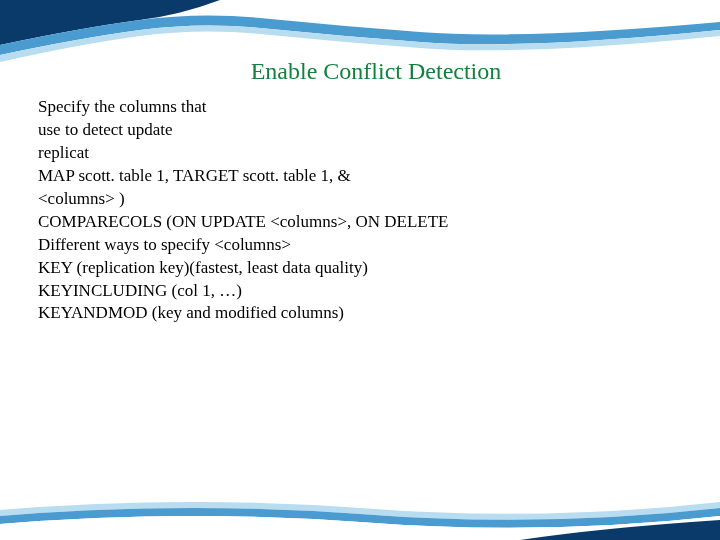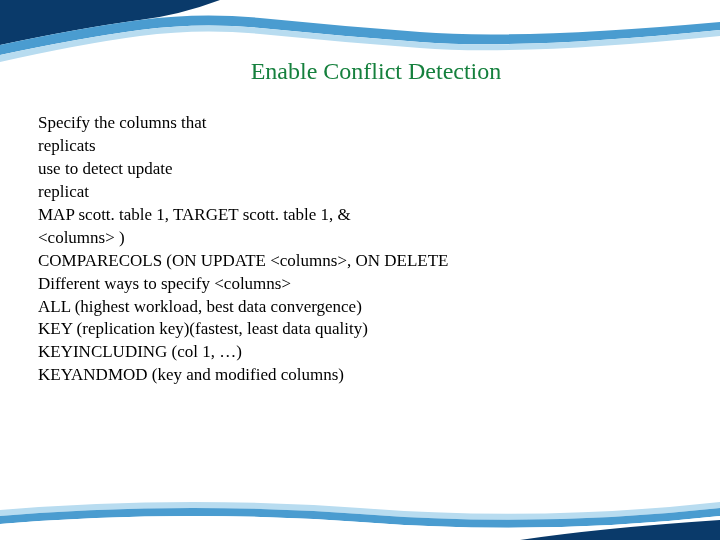--- a/index.html
+++ b/index.html
@@ -42,21 +42,21 @@
     left: 16px;
     width: 720px;
     text-align: center;
     font-size: 24px;
     font-weight: normal;
     color: #15803d;
     margin: 0;
   }
   .content {
     position: absolute;
-    top: 112px;
+    top: 96px;
     left: 38px;
     width: 644px;
     font-size: 17px;
     line-height: 1.35;
     color: #000000;
   }
   .content p {
     margin: 0;
   }
 </style>
@@ -75,26 +75,24 @@
     <path d="M0,20 Q180,5 360,18 Q540,32 720,12 L720,18 Q540,38 360,24 Q180,11 0,26 Z" fill="#b8dcf0"></path>
     <path d="M0,26 Q180,11 360,24 Q540,38 720,18 L720,26 Q540,46 360,32 Q180,19 0,34 Z" fill="#4a9cd0"></path>
     <path d="M0,34 Q180,19 360,32 Q540,46 720,26 L720,50 L0,50 Z" fill="#ffffff"></path>
     <path d="M520,50 Q600,38 720,30 L720,50 Z" fill="#0a3a6a"></path>
   </svg>
 
   <h1 class="title">Enable Conflict Detection</h1>
 
   <div class="content">
     <p>Specify the columns that</p>
-    <p>replicats</p>
     <p>use to detect update</p>
     <p>replicat</p>
     <p>MAP scott. table 1, TARGET scott. table 1, &amp;</p>
     <p>&lt;columns&gt;  )</p>
     <p>COMPARECOLS (ON UPDATE &lt;columns&gt;, ON DELETE</p>
     <p>Different ways to specify &lt;columns&gt;</p>
-    <p>ALL (highest workload, best data convergence)</p>
     <p>KEY (replication key)(fastest, least data quality)</p>
     <p>KEYINCLUDING (col 1, …)</p>
     <p>KEYANDMOD (key and modified columns)</p>
   </div>
 
 </div>
 
 </body></html>

